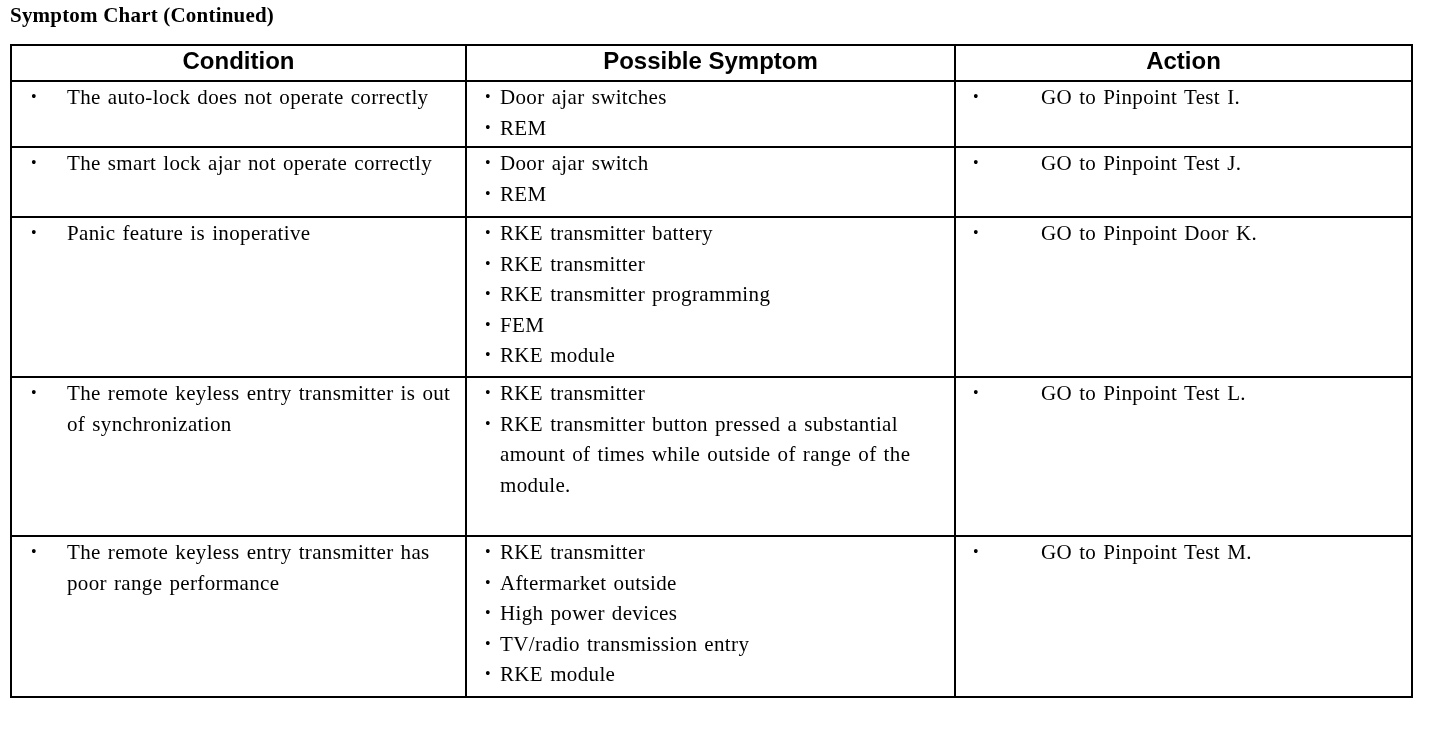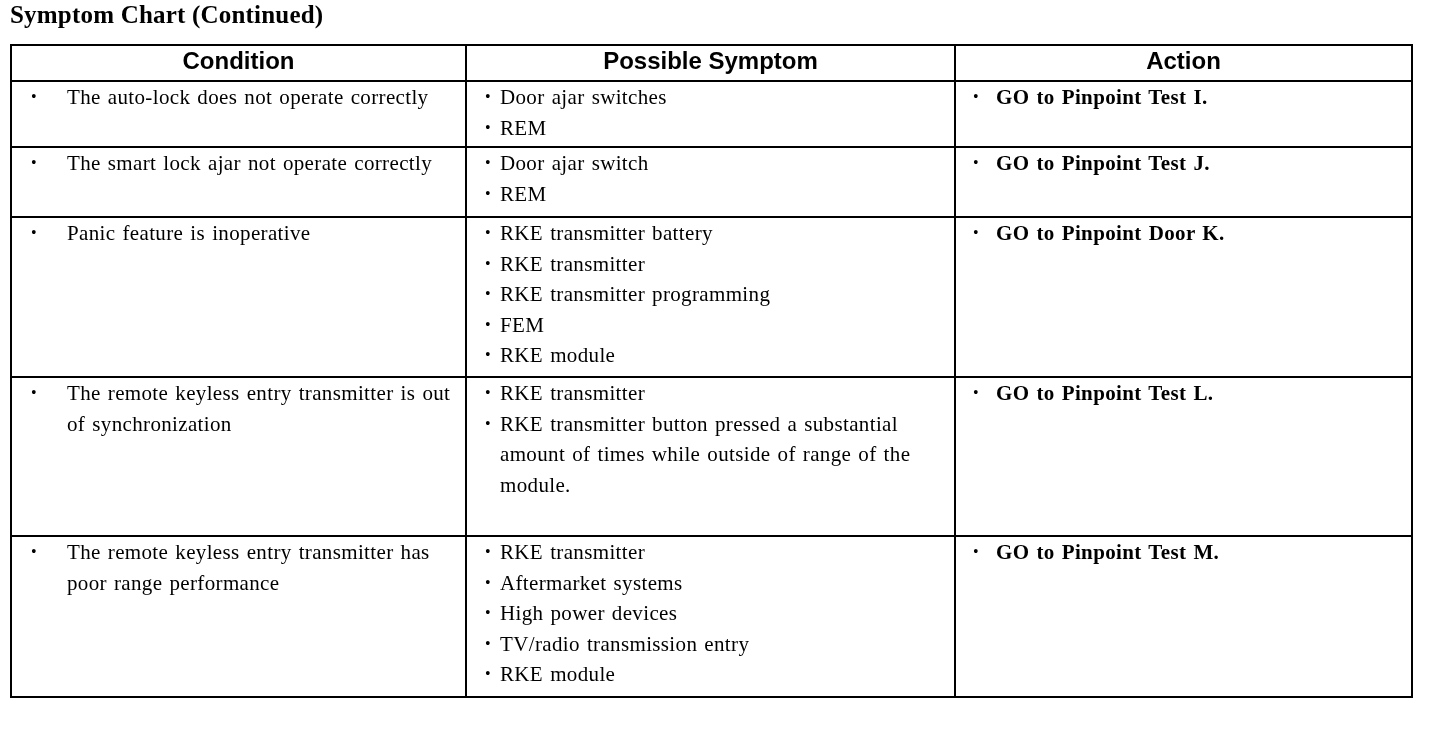--- a/index.html
+++ b/index.html
@@ -23,21 +23,21 @@
     height: 732px;
   }
 
   
   .chart-title {
     position: absolute;
     left: 10px;
     top: 2px;
     font-family: "Liberation Serif", "DejaVu Serif", serif;
     font-weight: bold;
-    font-size: 25px;
+    font-size: 21px;
     line-height: 26px;
     letter-spacing: 0.2px;
     white-space: nowrap;
   }
 
   
   .symptom-table {
     position: absolute;
     left: 10px;
     top: 44px;
@@ -107,21 +107,21 @@
   }
 
   
   .col-1 ul.bullets > li .bullet-mark { left: 19px; }
   .col-1 ul.bullets > li .bullet-text { padding-left: 55px; }
 
   .col-2 ul.bullets > li .bullet-mark { left: 18px; }
   .col-2 ul.bullets > li .bullet-text { padding-left: 33px; }
 
   .col-3 ul.bullets > li .bullet-mark { left: 17px; }
-  .col-3 ul.bullets > li .bullet-text { padding-left: 40px; font-weight: bold; }
+  .col-3 ul.bullets > li .bullet-text { padding-left: 85px; }
 
   
   tr.row-0 td { height: 64px; }
   tr.row-1 td { height: 68px; }
   tr.row-2 td { height: 158px; }
   tr.row-3 td { height: 157px; }
   tr.row-4 td { height: 159px; }
 </style>
 </head>
 <body>
@@ -286,21 +286,21 @@
             </ul>
           </td>
           <td class="cell col-2">
             <ul class="bullets">
               <li>
                 <span class="bullet-mark">•</span>
                 <span class="bullet-text">RKE transmitter</span>
               </li>
               <li>
                 <span class="bullet-mark">•</span>
-                <span class="bullet-text">Aftermarket systems</span>
+                <span class="bullet-text">Aftermarket outside</span>
               </li>
               <li>
                 <span class="bullet-mark">•</span>
                 <span class="bullet-text">High power devices</span>
               </li>
               <li>
                 <span class="bullet-mark">•</span>
                 <span class="bullet-text">TV/radio transmission entry</span>
               </li>
               <li>

